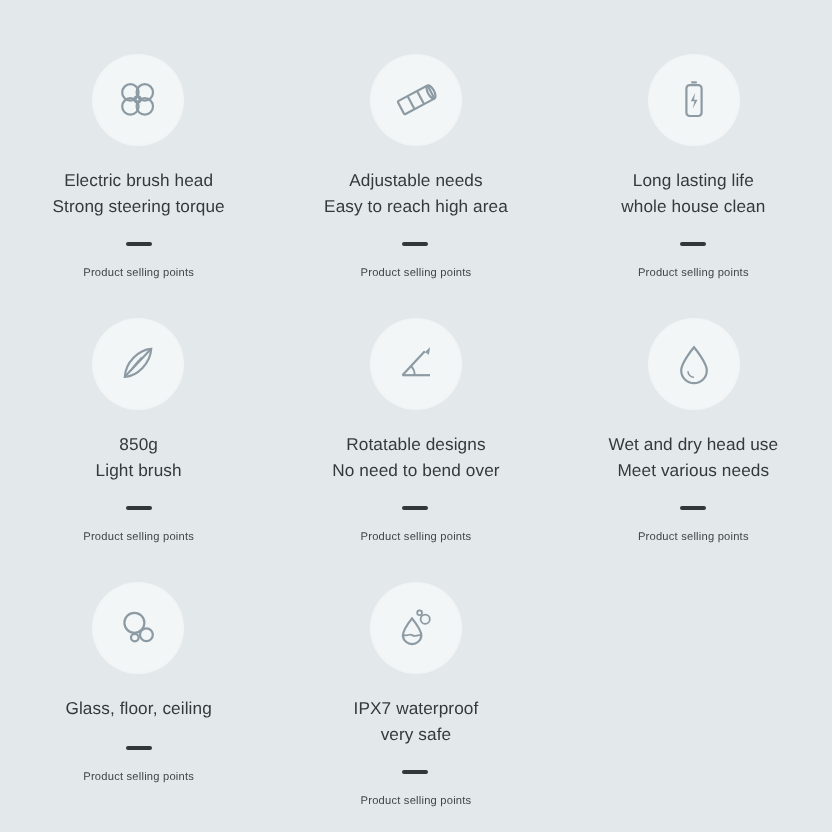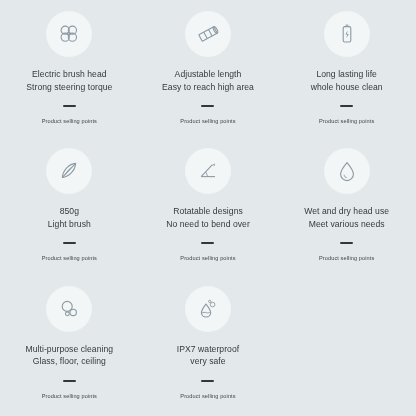--- a/index.html
+++ b/index.html
@@ -14,21 +14,21 @@
     font-family: "Liberation Sans", sans-serif;
     color: #3b3f41;
   }
   #feature-grid {
     width: 416px;
     height: 416px;
     box-sizing: border-box;
     display: grid;
     grid-template-columns: repeat(3, 1fr);
     grid-template-rows: repeat(3, 1fr);
-    padding: 4px 0 0 0;
+    padding: 20px 0 0 0;
   }
   .feature-cell {
     display: flex;
     flex-direction: column;
     align-items: center;
     justify-content: flex-start;
     padding-top: 8px;
     box-sizing: border-box;
   }
   .icon-badge {
@@ -100,21 +100,21 @@
       <svg width="26" height="26" viewBox="0 0 26 26" fill="none" stroke="#8c9aa3" stroke-width="1.1">
         <g transform="rotate(-28 13 13)">
           <rect x="4.5" y="9.3" width="17" height="7.4" rx="0.6"></rect>
           <ellipse cx="21.5" cy="13" rx="1.6" ry="3.7"></ellipse>
           <line x1="10.2" y1="9.4" x2="10.2" y2="16.6"></line>
           <line x1="15.6" y1="9.4" x2="15.6" y2="16.6"></line>
         </g>
       </svg>
     </div>
     <div class="feature-text">
-      <span>Adjustable length</span>
+      <span>Adjustable needs</span>
       <span class="line2">Easy to reach high area</span>
     </div>
     <div class="divider-dash"></div>
     <div class="selling-caption">Product selling points</div>
   </div>
 
   <div class="feature-cell">
     <div class="icon-badge">
       <svg width="26" height="26" viewBox="0 0 26 26" fill="none" stroke="#8c9aa3" stroke-width="1.1">
         <rect x="9.2" y="5.6" width="7.6" height="15.4" rx="1.6"></rect>
@@ -182,21 +182,20 @@
 
   <div class="feature-cell">
     <div class="icon-badge">
       <svg width="26" height="26" viewBox="0 0 26 26" fill="none" stroke="#8c9aa3" stroke-width="1.1">
         <circle cx="11.2" cy="10.4" r="5"></circle>
         <circle cx="17.2" cy="16.4" r="3.2"></circle>
         <circle cx="11.4" cy="17.8" r="1.9"></circle>
       </svg>
     </div>
     <div class="feature-text">
-      <span>Multi-purpose cleaning</span>
       <span class="line2">Glass, floor, ceiling</span>
     </div>
     <div class="divider-dash"></div>
     <div class="selling-caption">Product selling points</div>
   </div>
 
   <div class="feature-cell">
     <div class="icon-badge">
       <svg width="26" height="26" viewBox="0 0 26 26" fill="none" stroke="#8c9aa3" stroke-width="1.1">
         <path d="M11 8.2 C11 8.2 6.4 14 6.4 17 A4.7 4.7 0 0 0 15.7 17 C15.7 14 11 8.2 11 8.2 Z"></path>

